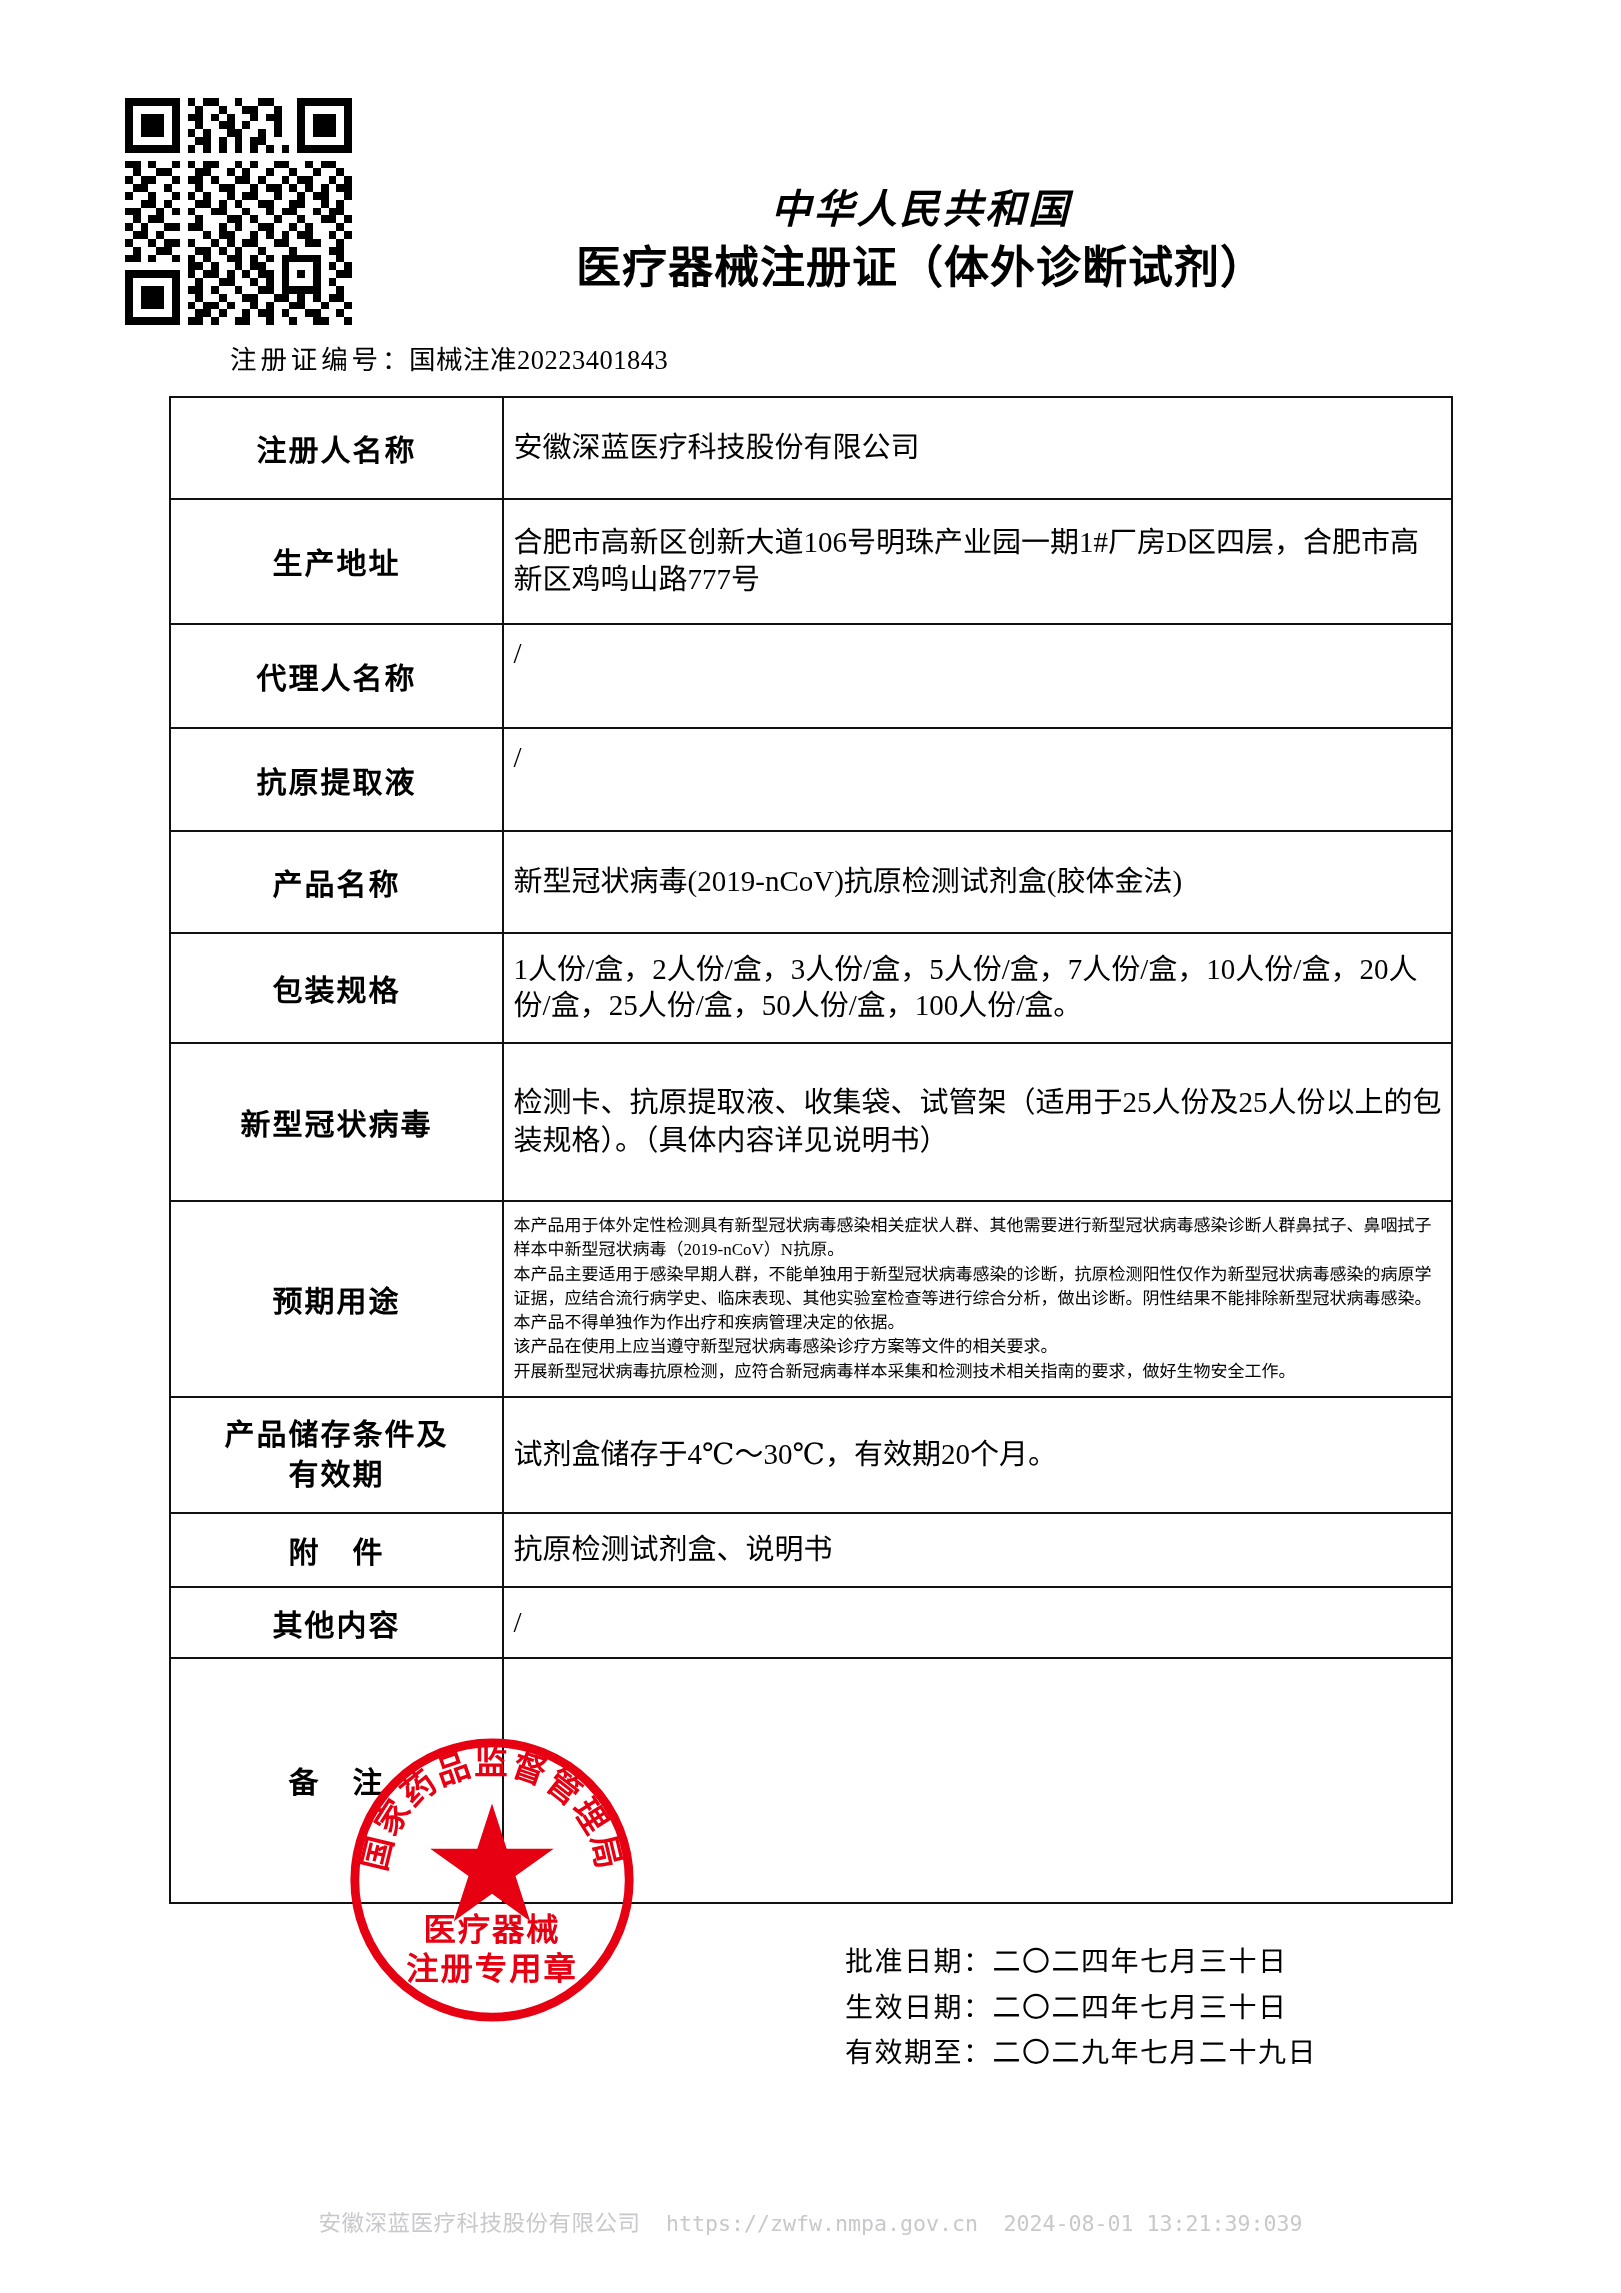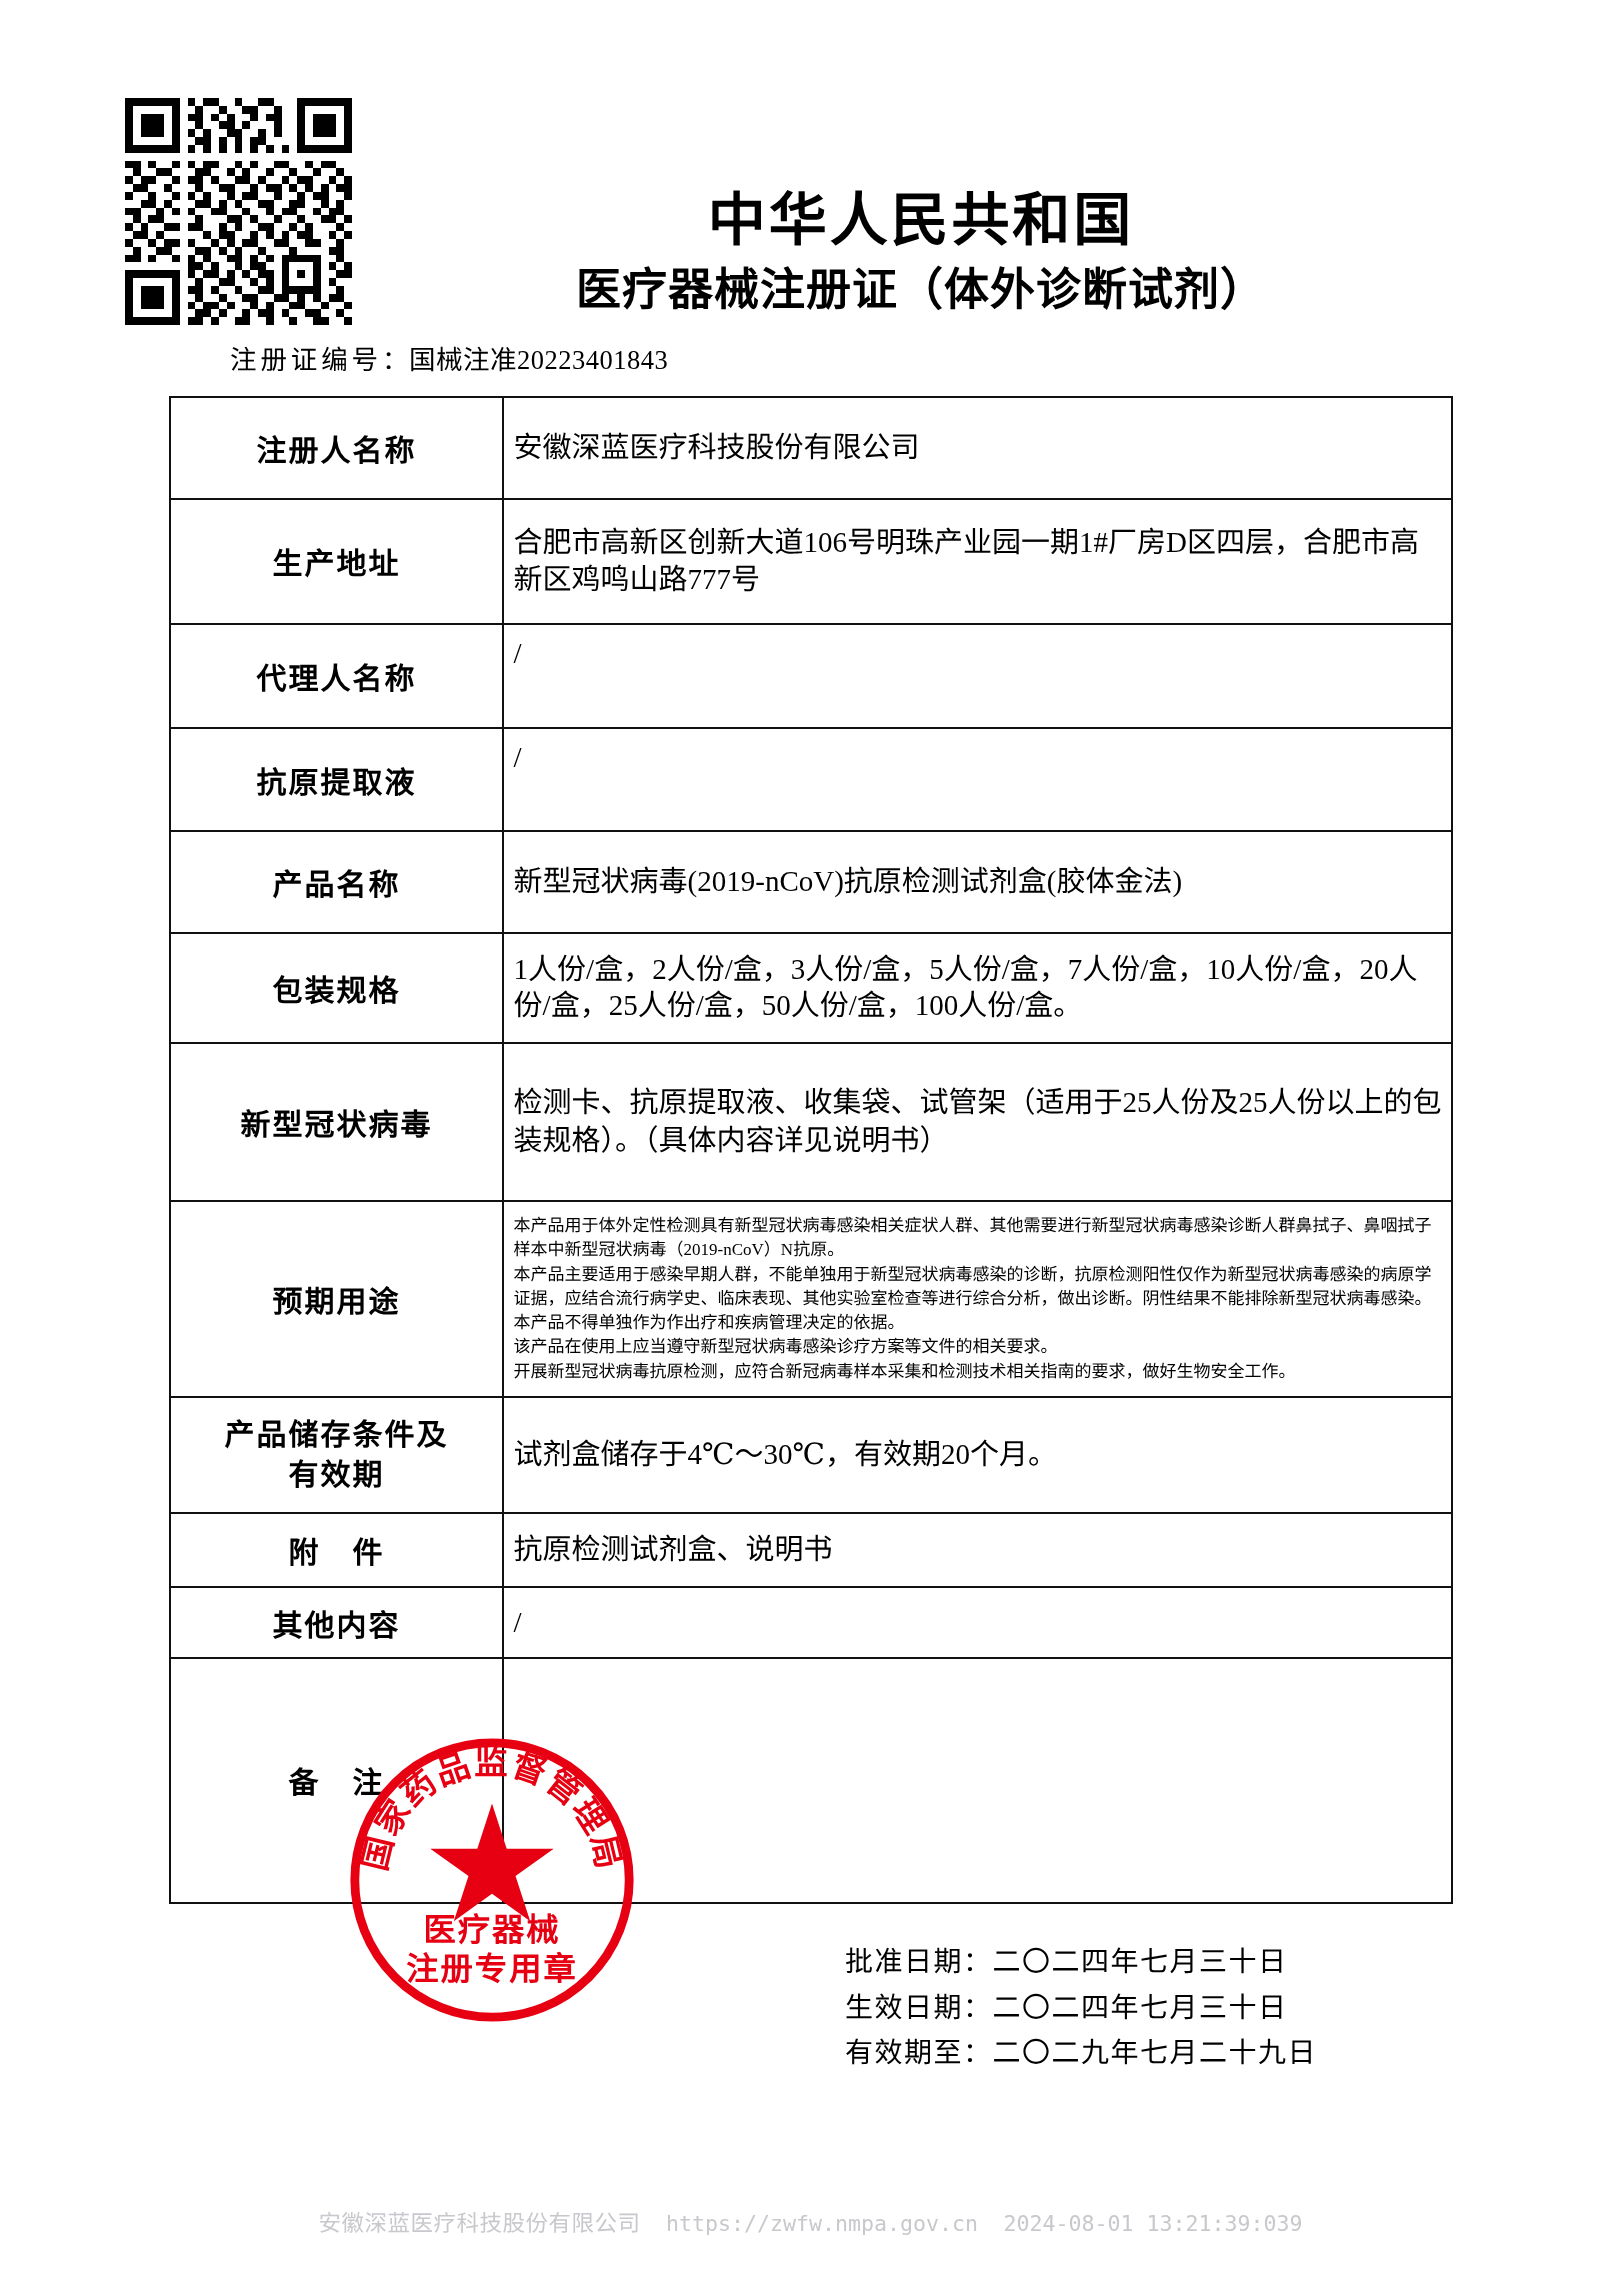--- a/index.html
+++ b/index.html
@@ -35,25 +35,26 @@
 
   
   .title-block {
     position: absolute;
     left: 372px;
     top: 186px;
     width: 1098px;
     text-align: center;
   }
   .title-line1 {
-    font-size: 58px;
+    font-size: 40px;
     font-weight: bold;
     letter-spacing: 2.9px;
     line-height: 1.22;
     white-space: nowrap;
+    font-style: italic;
   }
   .title-line2 {
     font-size: 45px;
     font-weight: bold;
     letter-spacing: 1px;
     line-height: 1.22;
     white-space: nowrap;
     margin-top: 5.9px;
   }
 

